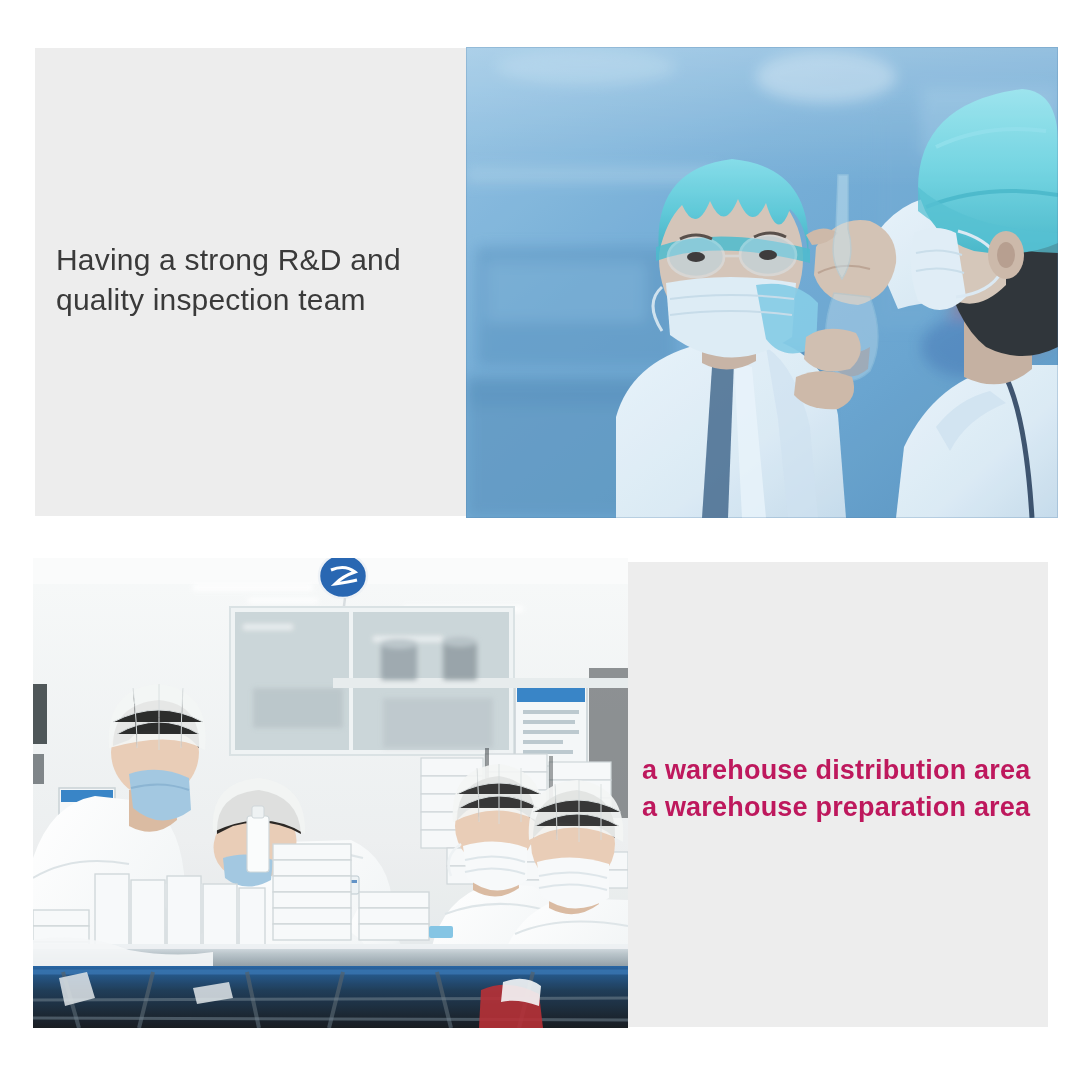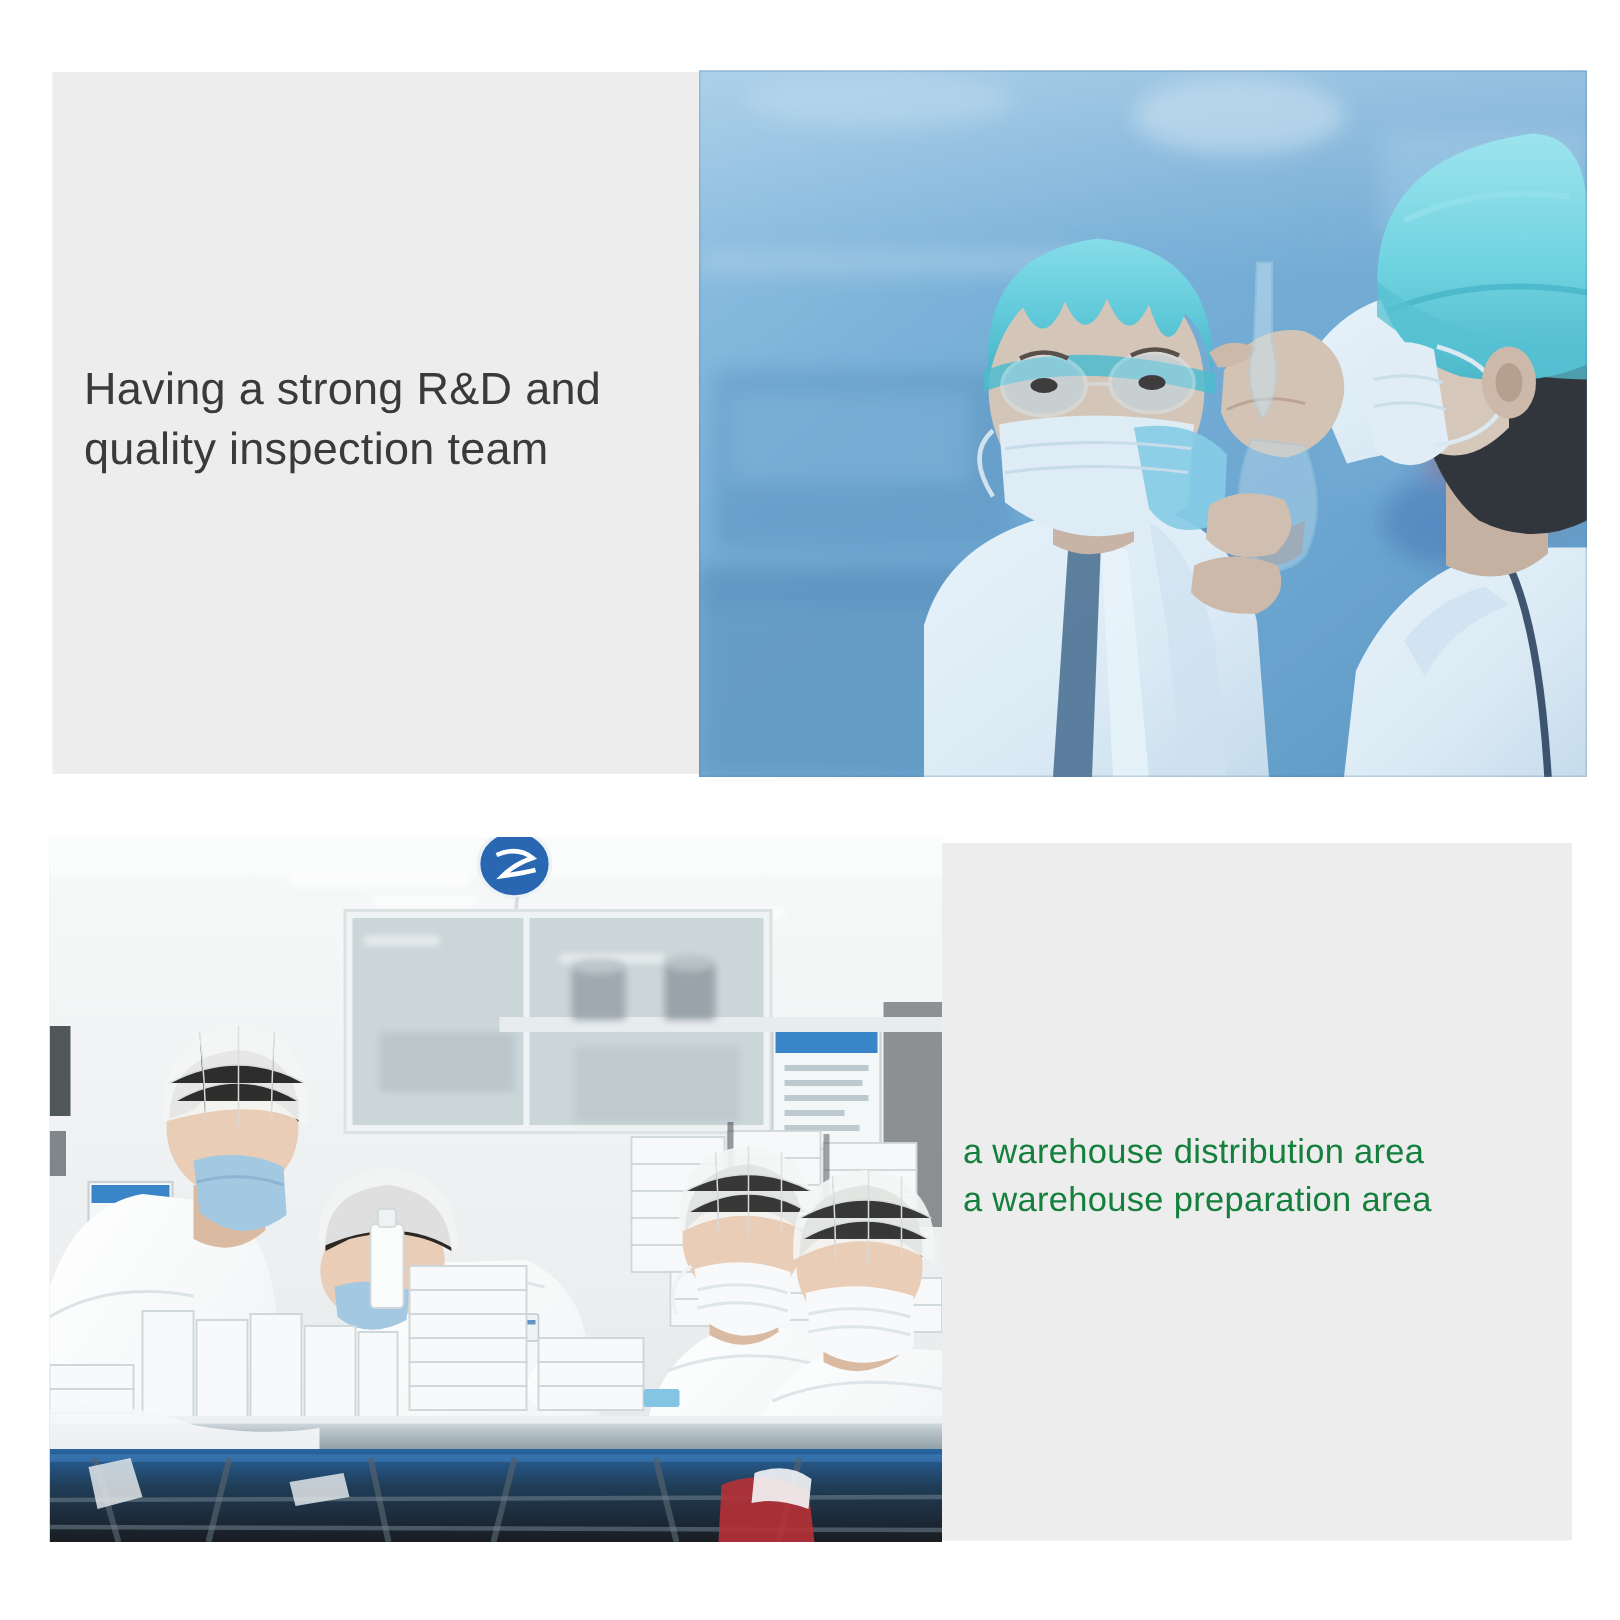--- a/index.html
+++ b/index.html
@@ -26,22 +26,22 @@
     overflow:hidden; background:#6fa6cf;
   }
 
   
   .row2-panel {
     position:absolute; left:52px; top:562px; width:996px; height:465px;
     background:#ededed;
   }
   .row2-caption {
     position:absolute; left:642px; top:752px; width:400px;
-    font-size:23px; font-weight:400; line-height:1.38;
-    color:#15803d; letter-spacing:0.2px; white-space:pre-line;
+    font-size:27px; font-weight:700; line-height:1.38;
+    color:#be185d; letter-spacing:0.2px; white-space:pre-line;
   }
   .row2-photo {
     position:absolute; left:33px; top:558px; width:595px; height:470px;
     overflow:hidden; background:#e8eaec;
   }
 
   .photo-svg { display:block; width:100%; height:100%; }
 </style>
 </head>
 <body>

